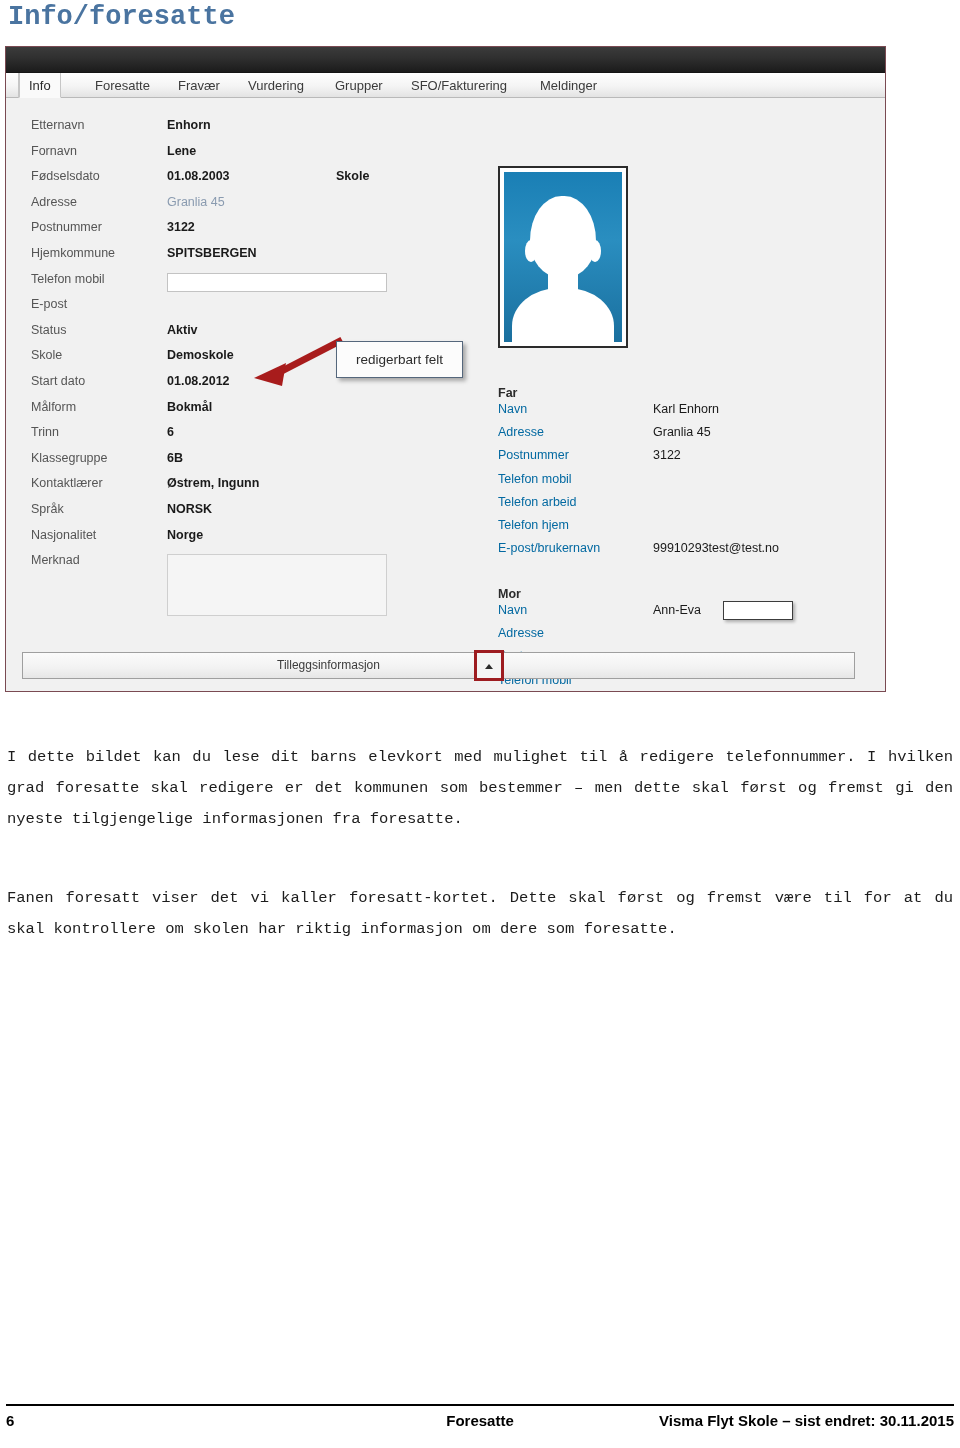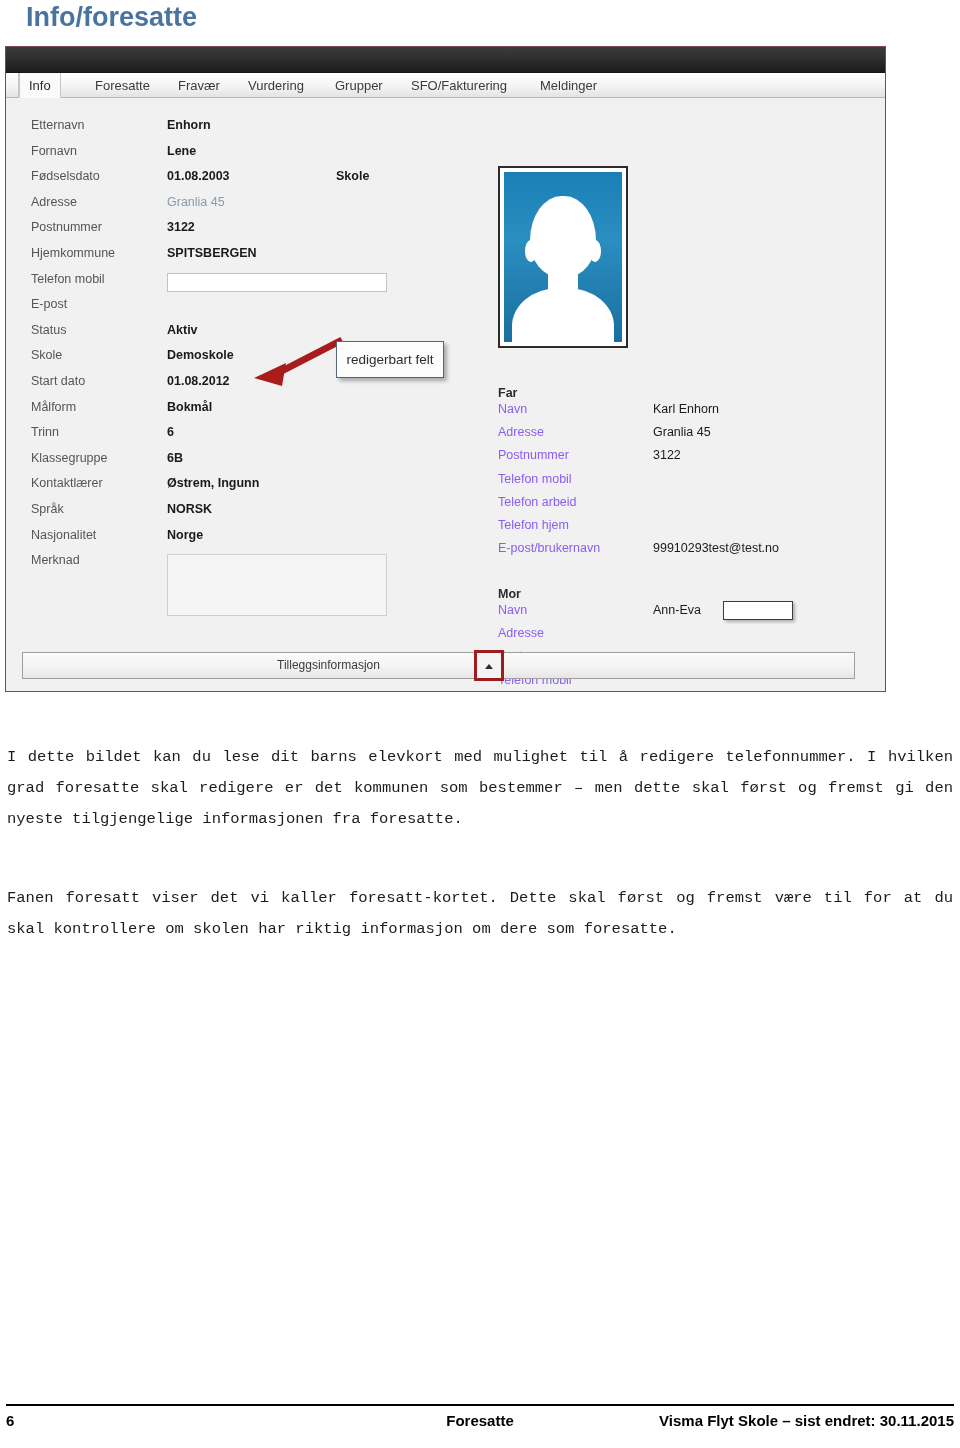--- a/index.html
+++ b/index.html
@@ -13,26 +13,25 @@
     font-family: "Liberation Sans", sans-serif;
     position: relative;
     overflow: hidden;
   }
 
   
   .page-title {
     position: absolute;
     left: 8px;
     top: 2px;
-    font-family: Liberation Sans, sans-serif;
+    font-family: Liberation Mono, monospace;
     font-size: 27px;
     font-weight: bold;
     color: #4a74a0;
     letter-spacing: 0px;
-    margin-left: 18px;
   }
 
   
   .screenshot {
     position: absolute;
     left: 5px;
     top: 46px;
     width: 881px;
     height: 646px;
     background: #f0f0f0;
@@ -219,21 +218,21 @@
     margin-bottom: 2px;
   }
   .p-row {
     position: relative;
     height: 23.2px;
     font-size: 12.5px;
   }
   .p-label {
     position: absolute;
     left: 0; top: 0;
-    color: #8b5cf6;
+    color: #0369a1;
   }
   .p-value {
     position: absolute;
     left: 155px; top: 0;
     color: #1a1a1a;
     font-weight: normal;
   }
   .redact-box {
     position: absolute;
     left: 225px;
@@ -286,21 +285,21 @@
     border-left: 4px solid transparent;
     border-right: 4px solid transparent;
     border-bottom: 5px solid #2b2b2b;
   }
 
   
   .callout {
     position: absolute;
     left: 330px;
     top: 243px;
-    width: 108px;
+    width: 127px;
     height: 37px;
     background: #fcfcfc;
     border: 1px solid #55677c;
     box-shadow: 3px 3px 4px rgba(0,0,0,0.3);
     box-sizing: border-box;
     font-size: 13.5px;
     color: #2c2c2c;
     line-height: 35px;
     text-align: center;
   }

